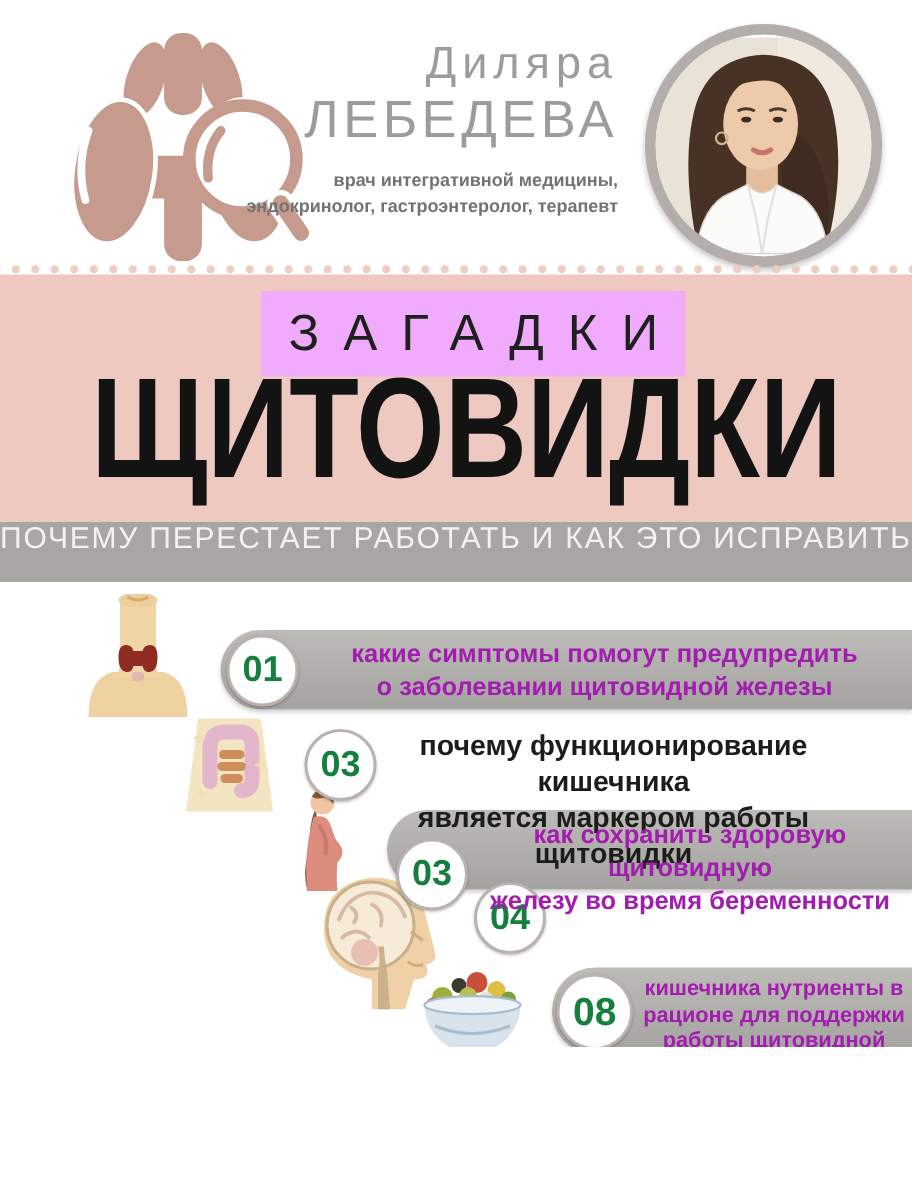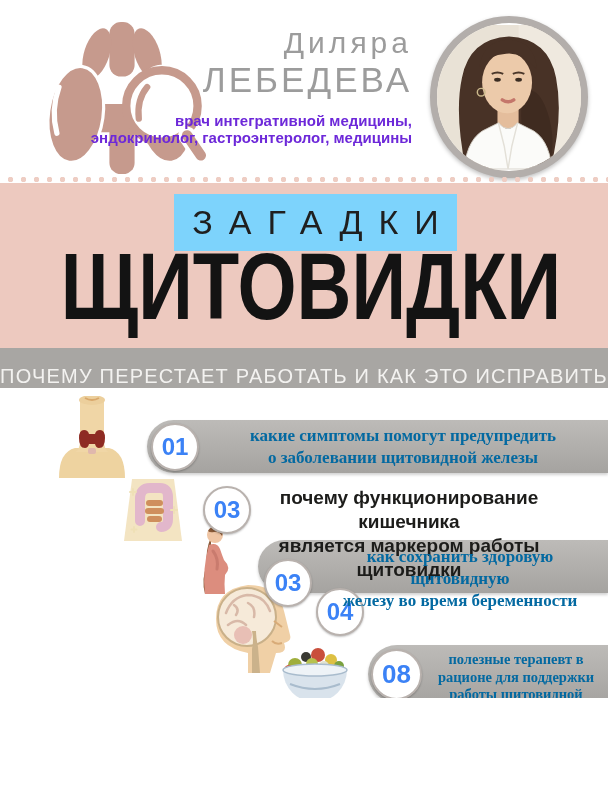--- a/index.html
+++ b/index.html
@@ -4,65 +4,65 @@
 <style>
   html,body{margin:0;padding:0;background:#ffffff;}
   .cover{position:relative;width:608px;height:698px;background:#ffffff;overflow:hidden;
          font-family:"Liberation Sans","DejaVu Sans",sans-serif;}
 
   
   .logo-wrap{position:absolute;left:38px;top:22px;width:168px;height:146px;}
   .author-block{position:absolute;right:196px;top:26px;text-align:right;color:#9c9c9c;}
   .author-first{font-size:30px;letter-spacing:4px;line-height:34px;font-weight:400;}
   .author-last{font-size:35px;letter-spacing:3px;line-height:40px;font-weight:400;}
-  .author-creds{margin-top:12px;font-size:15px;font-weight:700;line-height:17px;color:#6d28d9;}
+  .author-creds{margin-top:12px;font-size:12px;font-weight:700;line-height:17px;color:#737373;}
   .photo{position:absolute;left:430px;top:16px;width:144px;height:148px;border-radius:50%;
          border:7px solid #b3aeab;overflow:hidden;background:#e9e2d6;
          box-shadow:0 2px 4px rgba(0,0,0,.25), inset 0 0 0 4px #ffffff;}
   .photo svg{display:block;width:100%;height:100%;}
 
   
   .dots{position:absolute;left:0;right:0;top:174px;height:9px;
         background-image:radial-gradient(circle,#eecdc3 2.5px,transparent 3px);
         background-size:13px 9px;background-position:4px 1px;}
 
   
   .band{position:absolute;left:0;right:0;top:183px;height:165px;background:#edc9bf;}
-  .kicker{position:absolute;left:174px;top:11px;width:283px;height:57px;background:#7dd3fc;
+  .kicker{position:absolute;left:174px;top:11px;width:283px;height:57px;background:#f0abfc;
           display:flex;align-items:center;justify-content:center;
           font-size:34px;letter-spacing:16px;padding-left:16px;box-sizing:border-box;
           color:#1f1f1f;font-weight:400;}
   .main-title{position:absolute;left:0;width:608px;top:56px;text-align:center;
               font-size:95px;line-height:95px;font-weight:700;color:#131313;
               transform:scaleX(0.8);transform-origin:50% 50%;letter-spacing:0;}
   .tagline{position:absolute;left:0;right:0;top:348px;height:40px;background:#a8a6a3;
-           display:flex;align-items:flex-end;justify-content:center;
+           display:flex;align-items:flex-start;justify-content:center;
            color:#f3f2f0;font-size:20px;letter-spacing:1.2px;font-weight:400;}
 
   
   .topic-bar{position:absolute;right:0;height:53px;border-radius:28px 0 0 28px;
              background:linear-gradient(180deg,#bdbbb8 0%,#a5a3a0 100%);
              box-shadow:0 2px 3px rgba(0,0,0,.18);}
   #bar1{left:147px;top:420px;}
   #bar3{left:258px;top:540px;}
   #bar5{left:368px;top:645px;height:58px;border-radius:30px 0 0 30px;}
 
   .num-circle{position:absolute;width:44px;height:44px;border-radius:50%;background:#ffffff;
               border:2px solid #b9b2ae;box-sizing:content-box;
               display:flex;align-items:center;justify-content:center;
-              font-weight:700;font-size:24px;color:#3b82f6;
+              font-weight:700;font-size:24px;color:#15803d;
               box-shadow:0 1px 2px rgba(0,0,0,.25);}
   #c1{left:151px;top:423px;}
   #c2{left:203px;top:486px;}
   #c3{left:264px;top:543px;margin-top:16px;}
   #c4{left:316px;top:588px;}
   #c5{left:371px;top:649px;width:47px;height:47px;font-size:26px;}
 
   .topic-text{position:absolute;text-align:center;font-weight:700;}
-  .topic-text.light{color:#0369a1;font-size:17px;line-height:22px;font-family:Liberation Serif, serif;}
+  .topic-text.light{color:#a21caf;font-size:17px;line-height:22px;}
   .topic-text.dark{color:#1c1c1a;font-size:19px;line-height:24px;}
   #t1{left:206px;right:8px;top:425px;}
   #t2{left:236px;right:26px;top:486px;}
   #t3{left:316px;right:4px;top:546px;}
   #t4{left:346px;right:16px;top:594px;}
   #t5{left:428px;right:4px;top:651px;font-size:14.5px;line-height:17.5px;}
 
   .icon{position:absolute;}
   #i1{left:57px;top:396px;width:70px;height:82px;}
   #i2{left:120px;top:475px;width:66px;height:71px;}
@@ -97,21 +97,21 @@
       <line x1="142" y1="108" x2="155" y2="127" stroke="#ffffff" stroke-width="17" stroke-linecap="round"></line>
       <line x1="142" y1="108" x2="155" y2="127" stroke="#c69a8d" stroke-width="10" stroke-linecap="round"></line>
     </svg>
   </div>
 
   <div class="author-block">
     <div class="author-first">Диляра</div>
     <div class="author-last">ЛЕБЕДЕВА</div>
     <div class="author-creds">
       <div>врач интегративной медицины,</div>
-      <div>эндокринолог, гастроэнтеролог, медицины</div>
+      <div>эндокринолог, гастроэнтеролог, терапевт</div>
     </div>
   </div>
 
   <div class="photo">
     <svg viewBox="0 0 150 150">
       <rect width="150" height="150" fill="#e9e2d6"></rect>
       <rect x="85" width="65" height="150" fill="#efe9df"></rect>
       <path d="M30 150 Q18 92 26 55 Q34 14 75 12 Q116 14 124 55 Q132 96 118 150 Z" fill="#483226"></path>
       <ellipse cx="104" cy="108" rx="15" ry="40" transform="rotate(-10 104 108)" fill="#3f2b20"></ellipse>
       <rect x="63" y="82" width="22" height="26" fill="#e4bd9c"></rect>
@@ -219,21 +219,21 @@
   </div>
   <div class="topic-text dark" id="t2">
     <div>почему функционирование кишечника</div>
     <div>является маркером работы щитовидки</div>
   </div>
   <div class="topic-text light" id="t3">
     <div>как сохранить здоровую щитовидную</div>
     <div>железу во время беременности</div>
   </div>
   <div class="topic-text light" id="t5">
-    <div>полезные терапевт в</div>
+    <div>кишечника нутриенты в</div>
     <div>рационе для поддержки</div>
     <div>работы щитовидной железы</div>
   </div>
 
   <div class="pub-logo">
     <svg viewBox="0 0 52 46">
       <polygon points="1,1 51,1 26,45" fill="#ffffff" stroke="#1c1c1c" stroke-width="2"></polygon>
       <polygon points="7,4.5 45,4.5 26,38" fill="none" stroke="#1c1c1c" stroke-width="1"></polygon>
       <text x="26" y="31" text-anchor="middle" font-size="32" font-weight="700" fill="#1a1a1a" font-family="Liberation Sans, DejaVu Sans, sans-serif">V</text>
     </svg>

